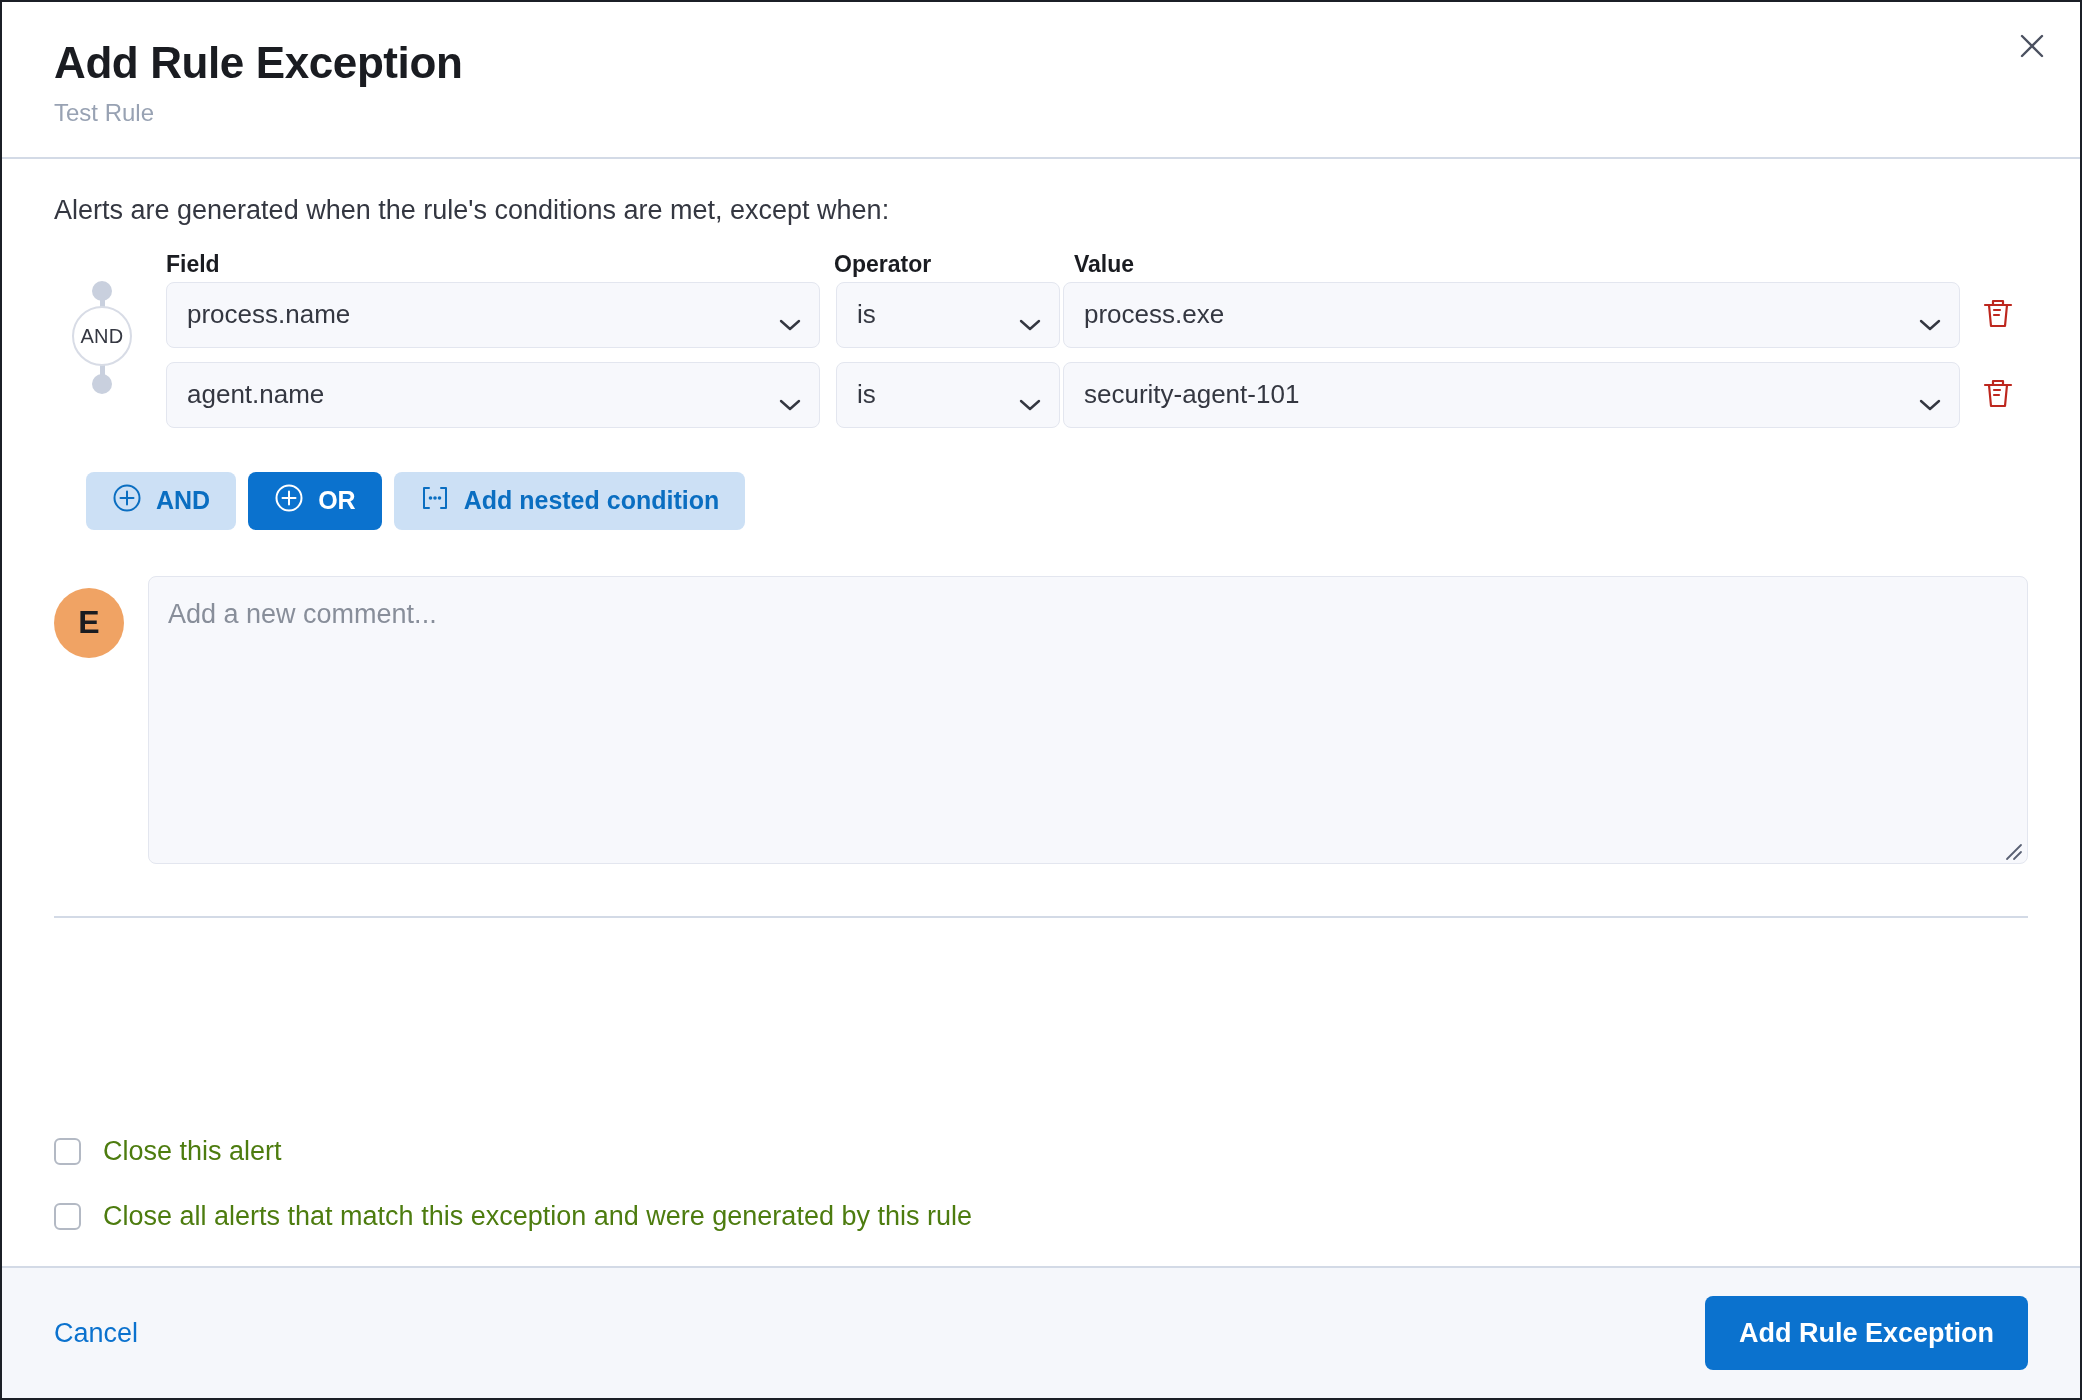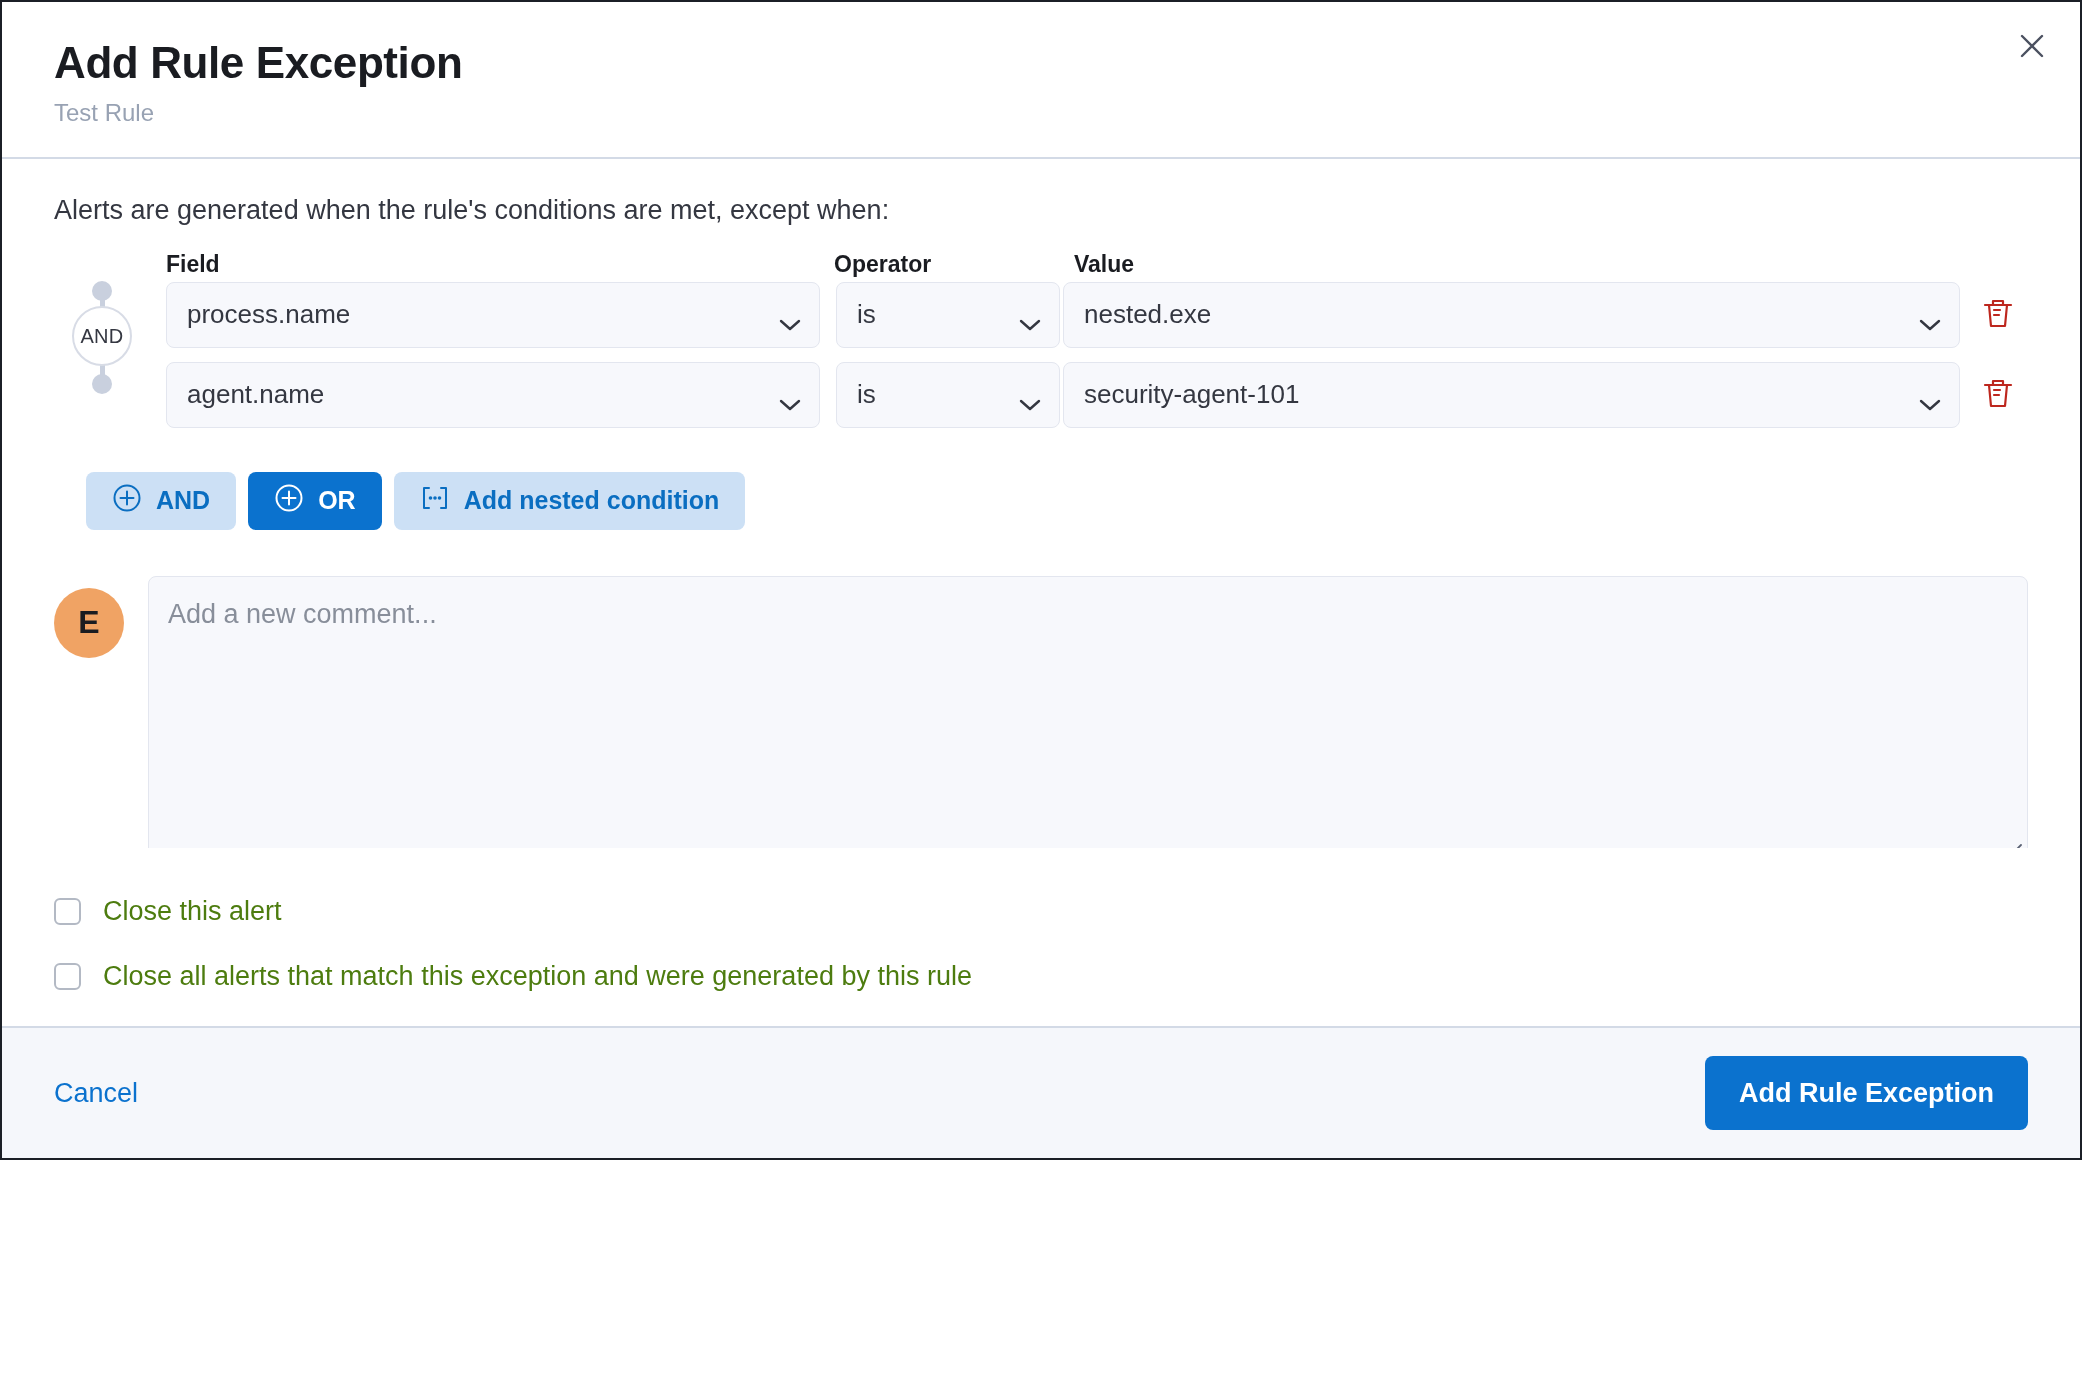--- a/index.html
+++ b/index.html
@@ -4,21 +4,21 @@
 <style>
   * { box-sizing: border-box; margin: 0; padding: 0; }
   html, body {
     width: 2082px; height: 1400px;
     background: #ffffff;
     font-family: "Liberation Sans", sans-serif;
     -webkit-font-smoothing: antialiased;
   }
   #flyout {
     position: relative;
-    width: 2082px; height: 1160px;
+    width: 2082px; height: 1400px;
     background: #ffffff;
     border: 2px solid #1b1f26;
     display: flex; flex-direction: column;
     overflow: hidden;
   }
 
   
   .header {
     position: relative;
     padding: 36px 52px 30px 52px;
@@ -244,21 +244,21 @@
           </div>
           <div class="sel operator">
             <span>is</span>
             <span class="chev">
               <svg width="22" height="14" viewBox="0 0 22 14">
                   <path d="M2 3 L11 11 L20 3" stroke="#343741" stroke-width="2.4" fill="none" stroke-linecap="round" stroke-linejoin="round"></path>
                 </svg>
             </span>
           </div>
           <div class="sel value">
-            <span>nested.exe</span>
+            <span>process.exe</span>
             <span class="chev">
               <svg width="22" height="14" viewBox="0 0 22 14">
                   <path d="M2 3 L11 11 L20 3" stroke="#343741" stroke-width="2.4" fill="none" stroke-linecap="round" stroke-linejoin="round"></path>
                 </svg>
             </span>
           </div>
           <button class="trash-btn">
             <span>
               <svg width="32" height="34" viewBox="0 0 32 34">
                 <path d="M11 5 h10 v4 h-10 z M3 9 h26 M7 9 l2 21 h14 l2 -21 M12 14 h6 M12 19 h5" stroke="#bd271e" stroke-width="2.2" fill="none" stroke-linecap="round" stroke-linejoin="round"></path>

